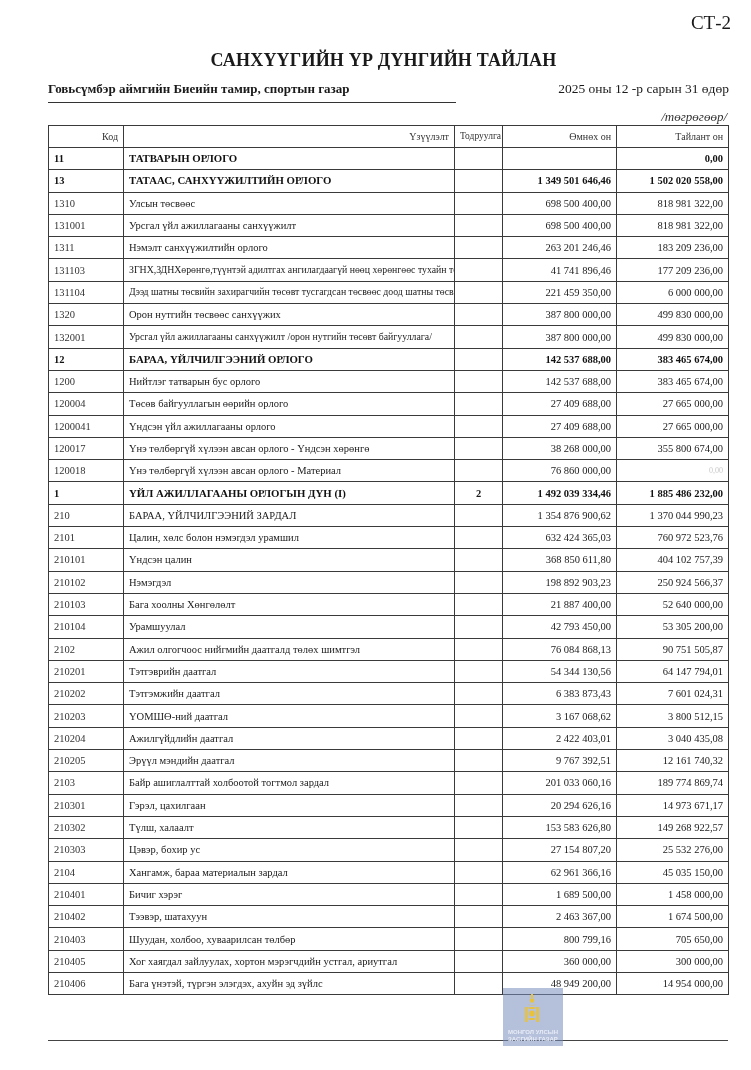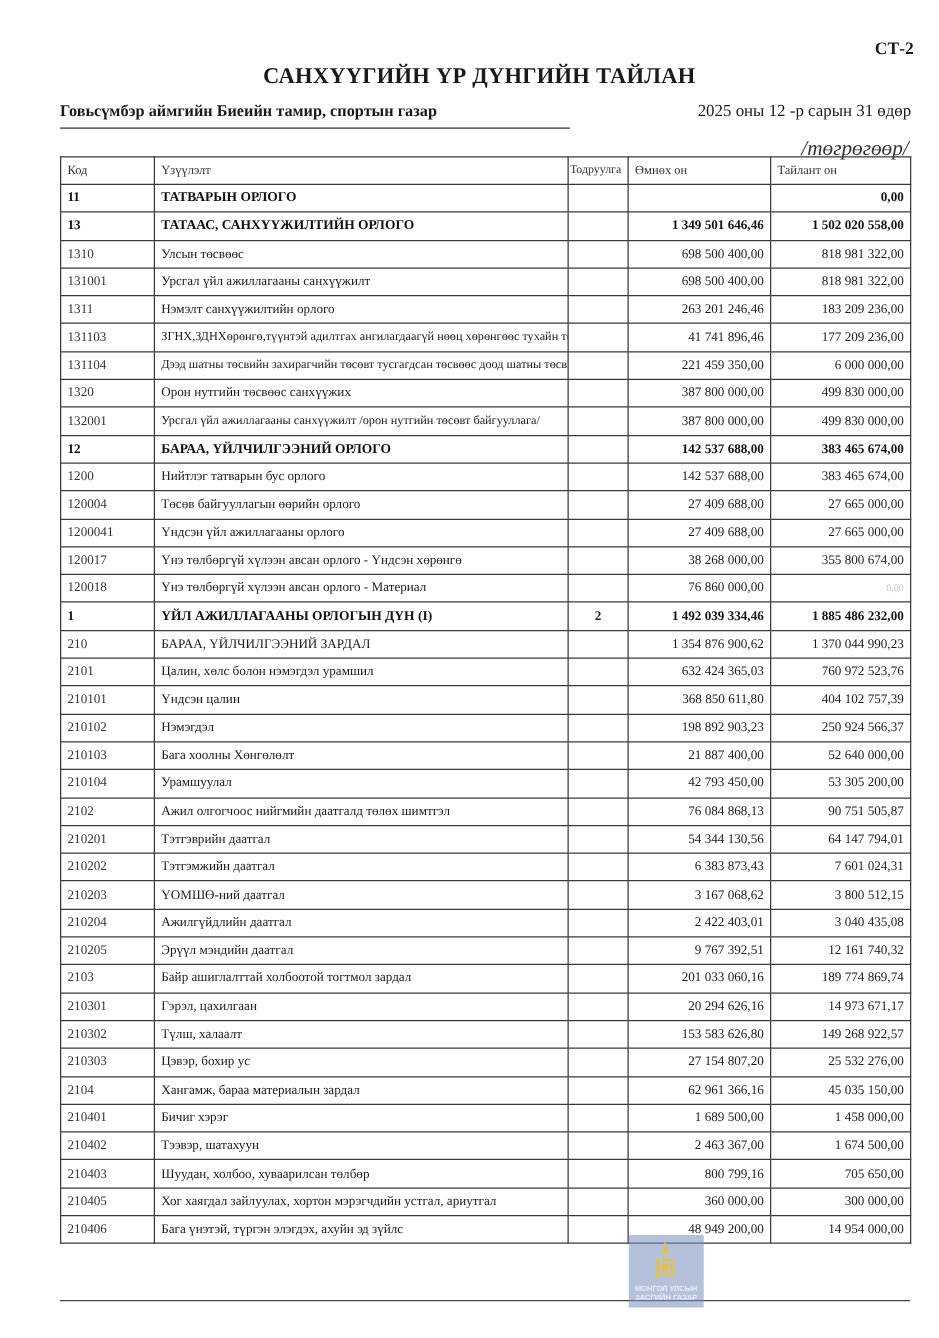--- a/index.html
+++ b/index.html
@@ -2,56 +2,56 @@
 <html><head>
   <meta charset="utf-8">
   <style>
     html, body { margin: 0; padding: 0; background: #ffffff; }
     body {
       width: 751px; height: 1070px; position: relative; overflow: hidden;
       font-family: "Liberation Serif", "DejaVu Serif", serif;
       color: #1a1a1a;
     }
     .form-code {
-      position: absolute; right: 20px; top: 32px;
-      font-weight: bold; font-size: 14px;
+      position: absolute; right: 20px; top: 12px;
+      font-weight: normal; font-size: 19px;
     }
     .title {
       position: absolute; left: 16px; right: 0; top: 50px;
       text-align: center; font-weight: bold; font-size: 18px; letter-spacing: 0.2px;
     }
     .org {
       position: absolute; left: 48px; top: 81px;
       font-weight: bold; font-size: 13px;
     }
     .org-line {
       position: absolute; left: 48px; top: 102px; width: 408px;
       border-top: 1.5px solid #333;
     }
     .date {
       position: absolute; right: 22px; top: 81px; font-size: 13.5px;
     }
     .unit {
-      position: absolute; right: 24px; top: 109px; font-size: 17px; font-style: italic; color: #333;
+      position: absolute; right: 24px; top: 109px; font-size: 13px; font-style: italic; color: #333;
     }
     table.report {
       position: absolute; left: 48px; top: 125px;
       border-collapse: collapse; width: 680px; table-layout: fixed;
       font-size: 10.5px;
     }
     table.report td, table.report th {
       border: 1.3px solid #3a3a3a;
       padding: 0 5px;
       height: 21.3px;
       line-height: 11px;
       overflow: hidden;
       white-space: nowrap;
     }
     table.report th {
-      font-weight: normal; text-align: left; font-size: 10px; color: #333; height: 21px;
+      font-weight: normal; text-align: right; font-size: 10px; color: #333; height: 21px;
     }
     td.code { text-align: left; color: #333; }
     td.name { text-align: left; padding-left: 8px; white-space: normal; }
     td.name.wrap { font-size: 9.8px; line-height: 10px; }
     td.note { text-align: center; font-weight: bold; }
     td.num { text-align: right; padding-right: 6px; }
     td.faint { color: #c8c8c8; font-size: 8px; }
     tr.bold td.code, tr.bold td.name, tr.bold td.num { font-weight: bold; color: #111; }
     tr.bold td.name { font-size: 10.8px; }
     .bottom-line {

